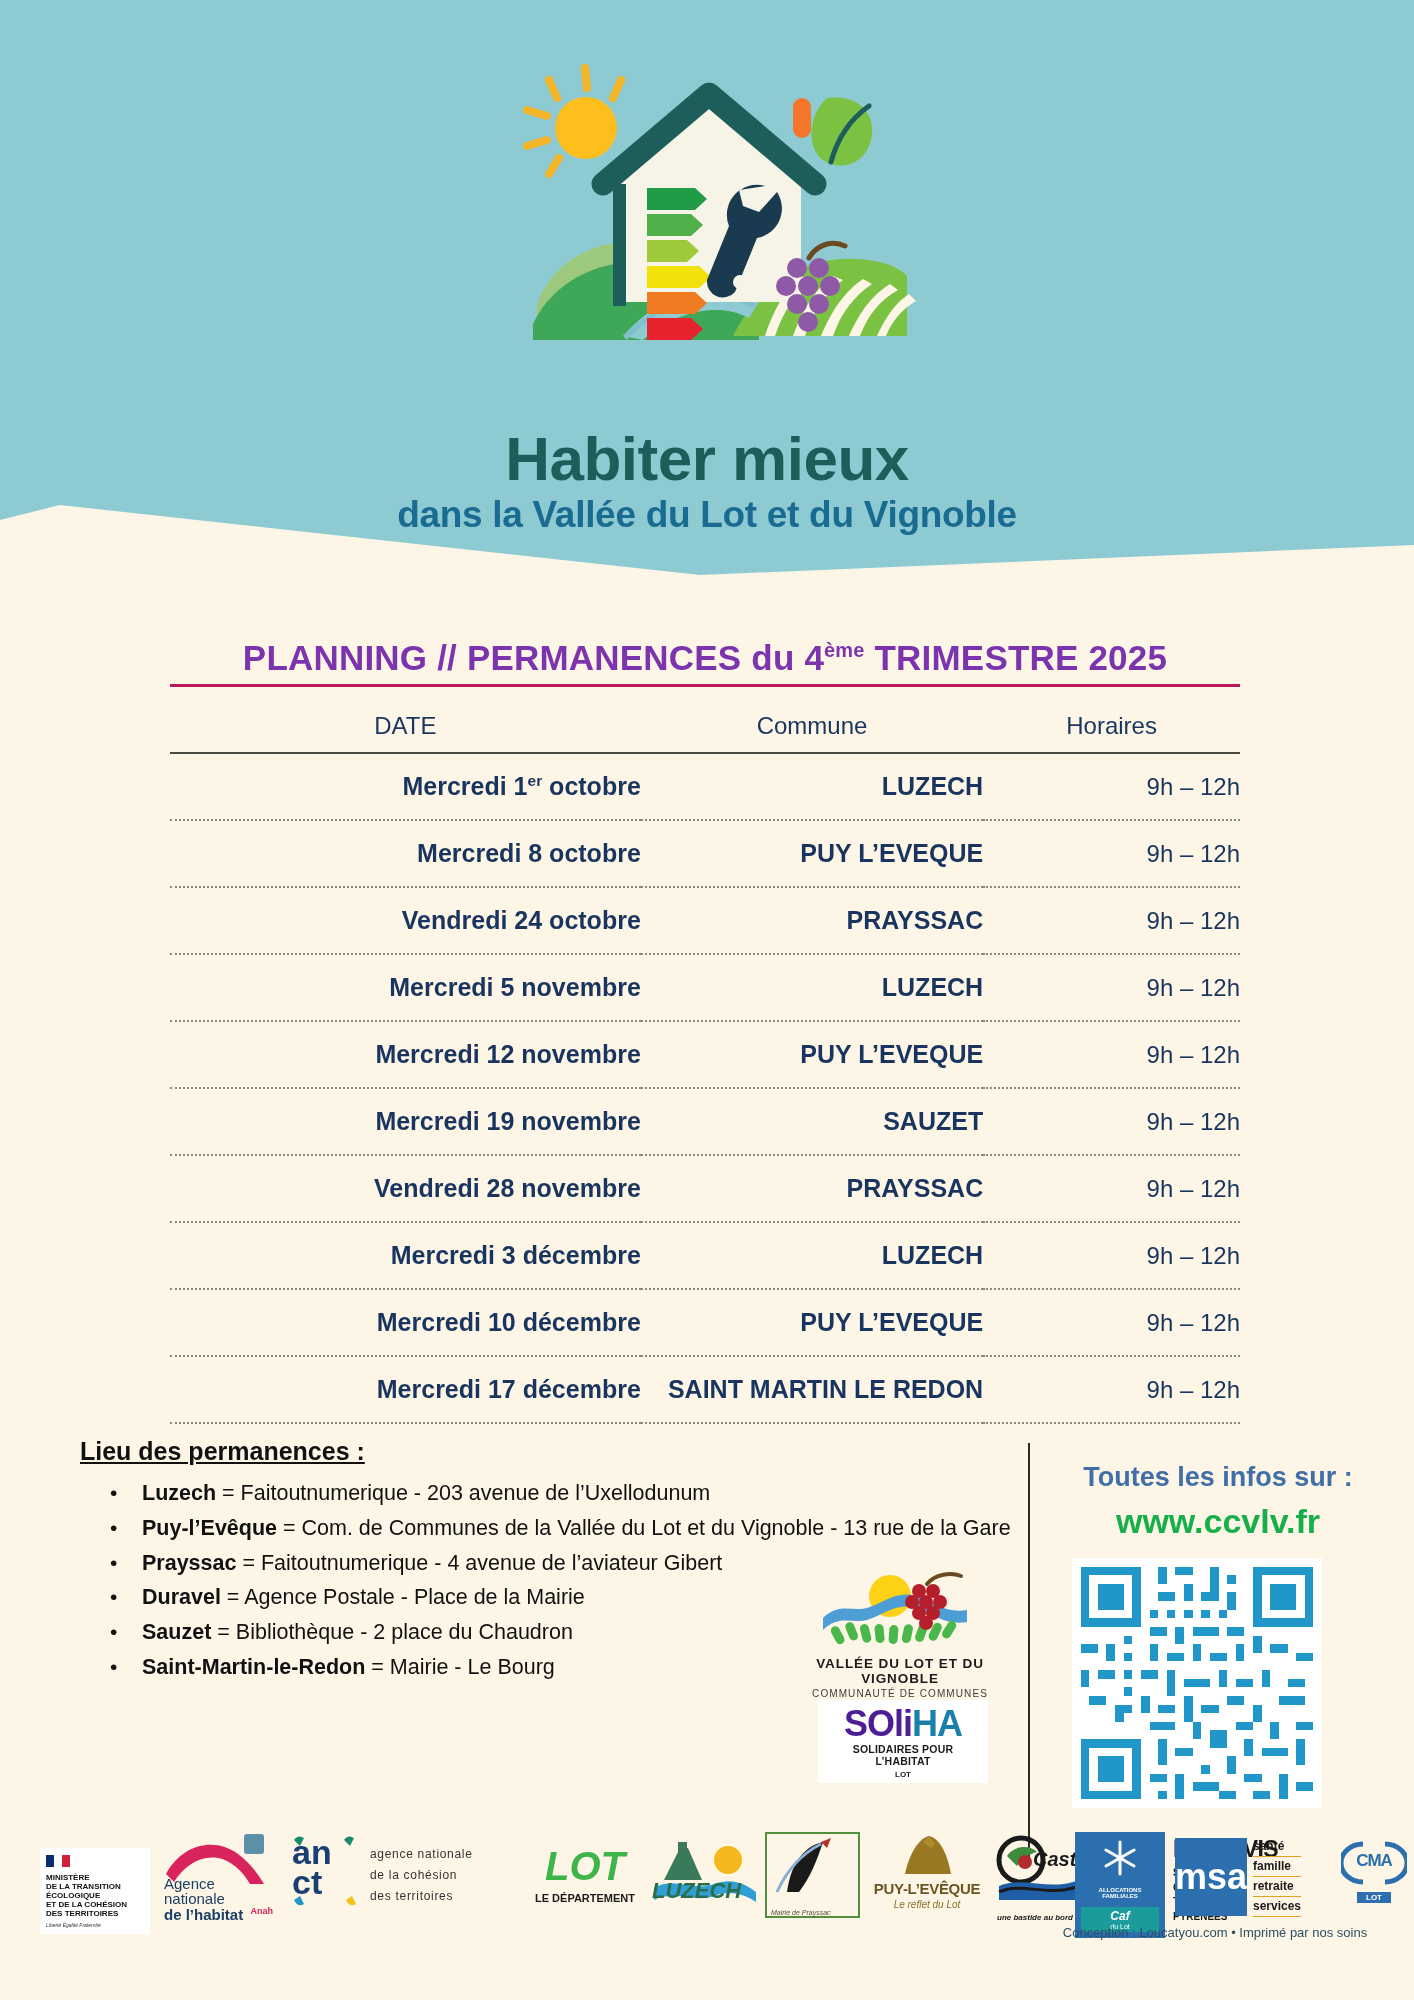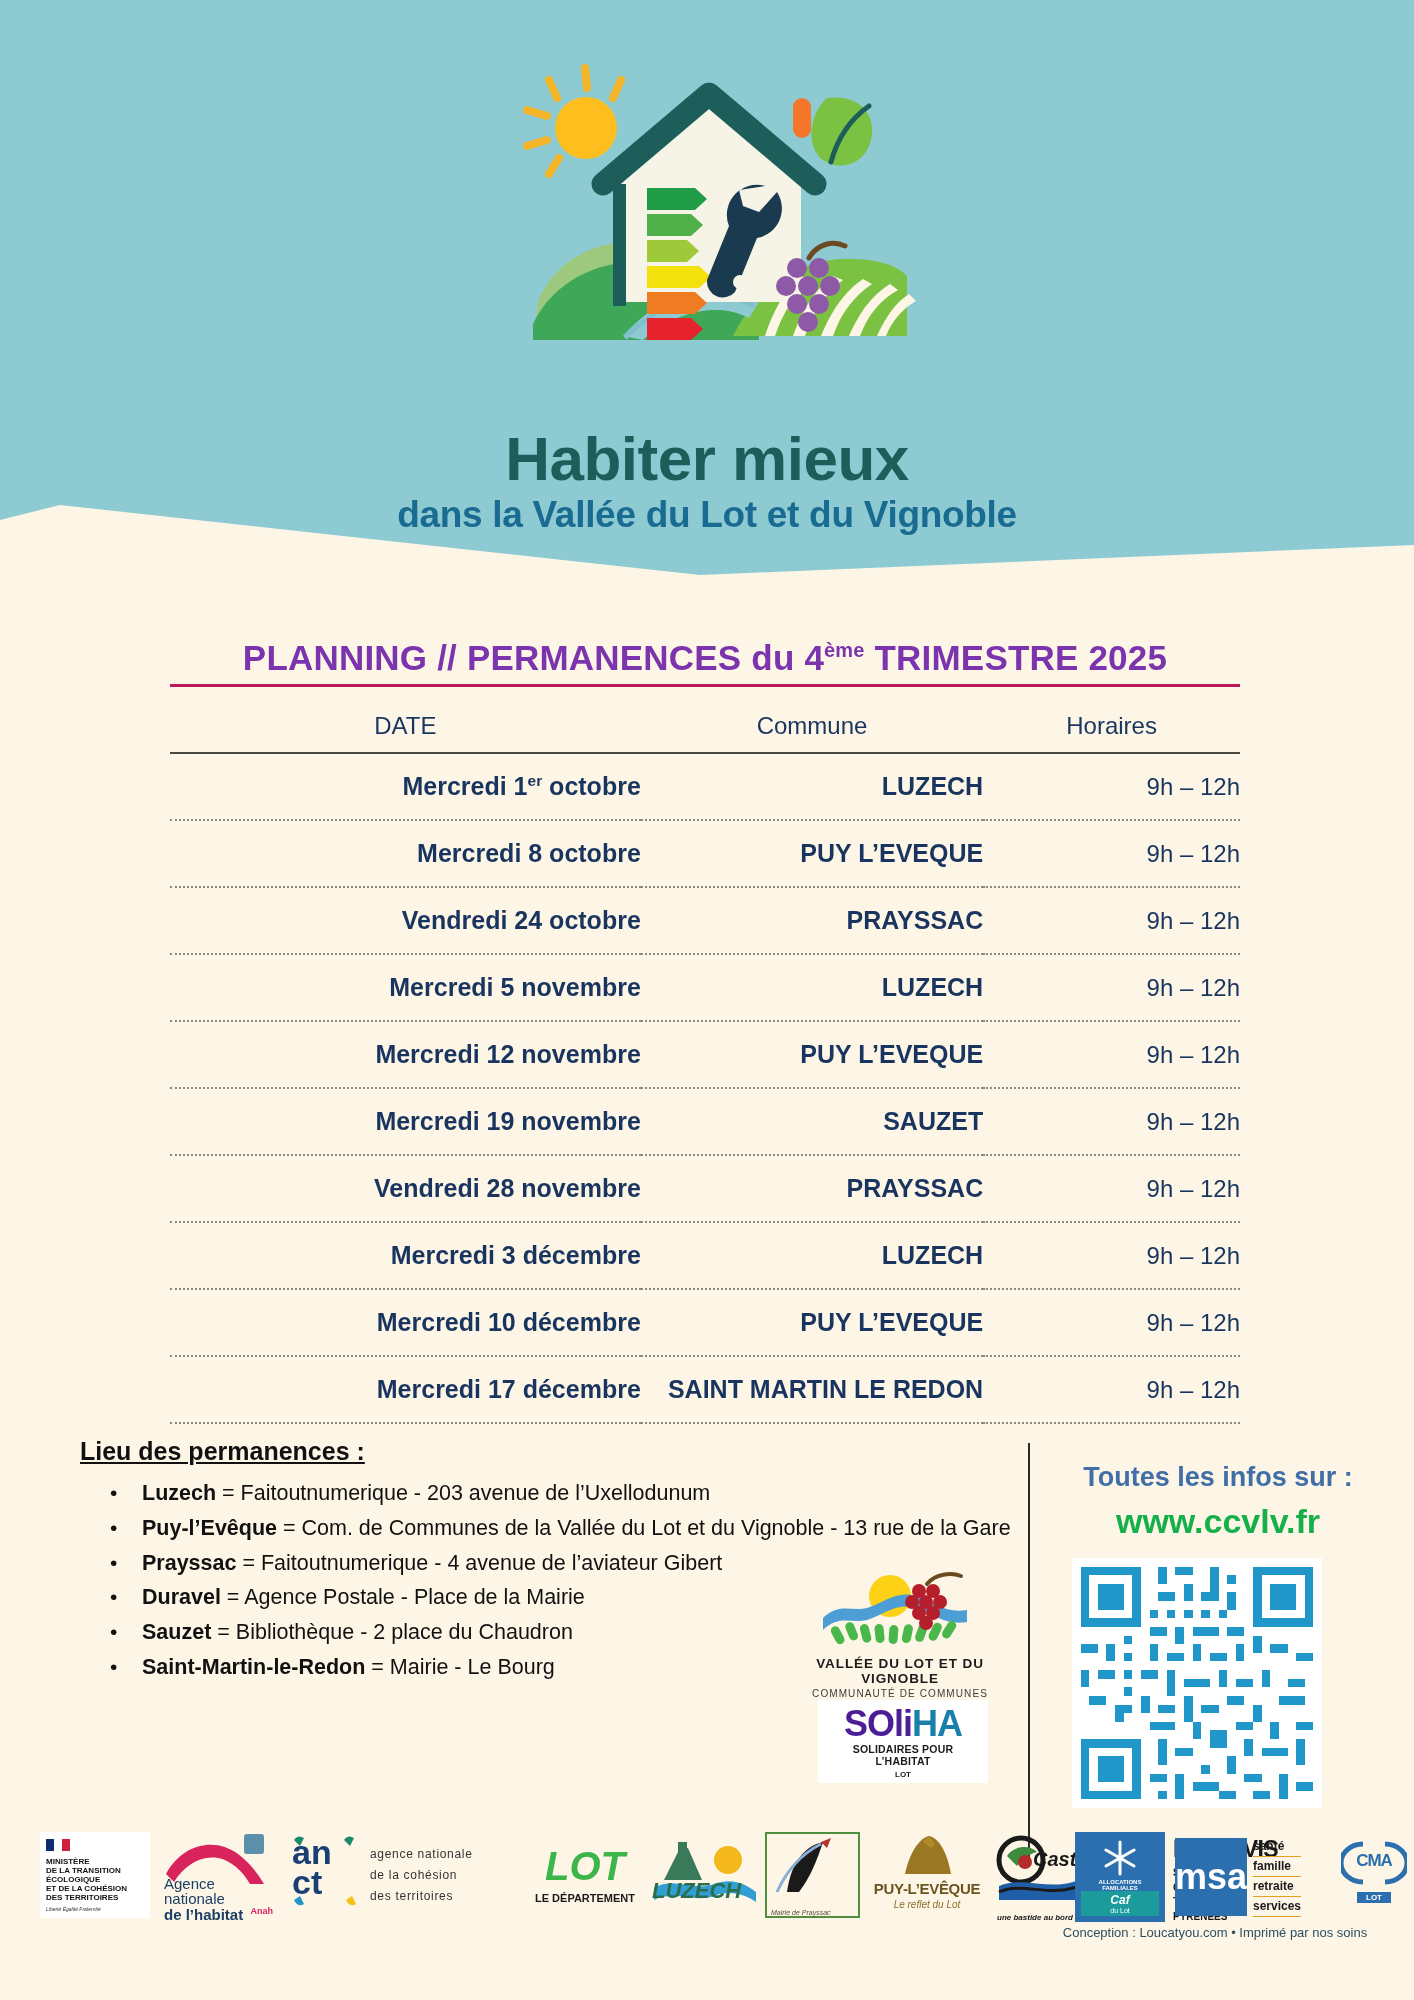--- a/index.html
+++ b/index.html
@@ -566,21 +566,21 @@
   <div class="soliha">
     <div class="soliha-word">
       <span class="dark">SOli</span><span class="blue">HA</span>
     </div>
     <div class="soliha-tag">SOLIDAIRES POUR L’HABITAT</div>
     <div class="soliha-lot">LOT</div>
   </div>
 
   <div class="footer-strip">
 
-    <div class="flogo" style="left:40px; top:22px; width:110px; height:86px;">
+    <div class="flogo" style="left:40px; top:38px; width:110px; height:86px;">
       <div style="background:#fff;padding:5px 6px;width:100%;height:100%;">
         <svg width="24" height="12" viewBox="0 0 24 12">
             <rect width="8" height="12" fill="#0b2c72"></rect>
             <rect x="8" width="8" height="12" fill="#fff"></rect>
             <rect x="16" width="8" height="12" fill="#cf2039"></rect>
           </svg>
         <div class="tiny" style="color:#111;margin-top:3px;">
           <div>MINISTÈRE</div>
           <div>DE LA TRANSITION</div>
           <div>ÉCOLOGIQUE</div>
@@ -693,21 +693,21 @@
         <div style="position:absolute;left:38px;top:34px;font-size:10px;font-weight:700;color:#1a1a1a;line-height:1.45;">
           <div>SUD MASSIF CENTRAL</div>
           <div>TOULOUSE PYRENEES</div>
         </div>
       </div>
     </div>
 
     <div class="flogo" style="left:1075px; top:0; width:0; height:0;"></div>
   </div>
 
-  <div style="position:absolute;left:1075px;top:1832px;width:90px;height:90px;background:#2b6fae;">
+  <div style="position:absolute;left:1075px;top:1832px;width:90px;height:106px;background:#2b6fae;">
     <div style="padding:6px;text-align:center;height:100%;display:flex;flex-direction:column;justify-content:space-between;">
       <svg width="40" height="40" viewBox="0 0 40 40" style="margin:0 auto;">
         <g stroke="#fff" stroke-width="3" stroke-linecap="round">
           <line x1="20" y1="4" x2="20" y2="36"></line>
             <line x1="6" y1="12" x2="34" y2="28"></line>
             <line x1="6" y1="28" x2="34" y2="12"></line>
         </g>
       </svg>
       <div style="font-size:6px;color:#fff;font-weight:700;">ALLOCATIONS FAMILIALES</div>
       <div style="background:#1b9b9b;padding:2px 0;">

